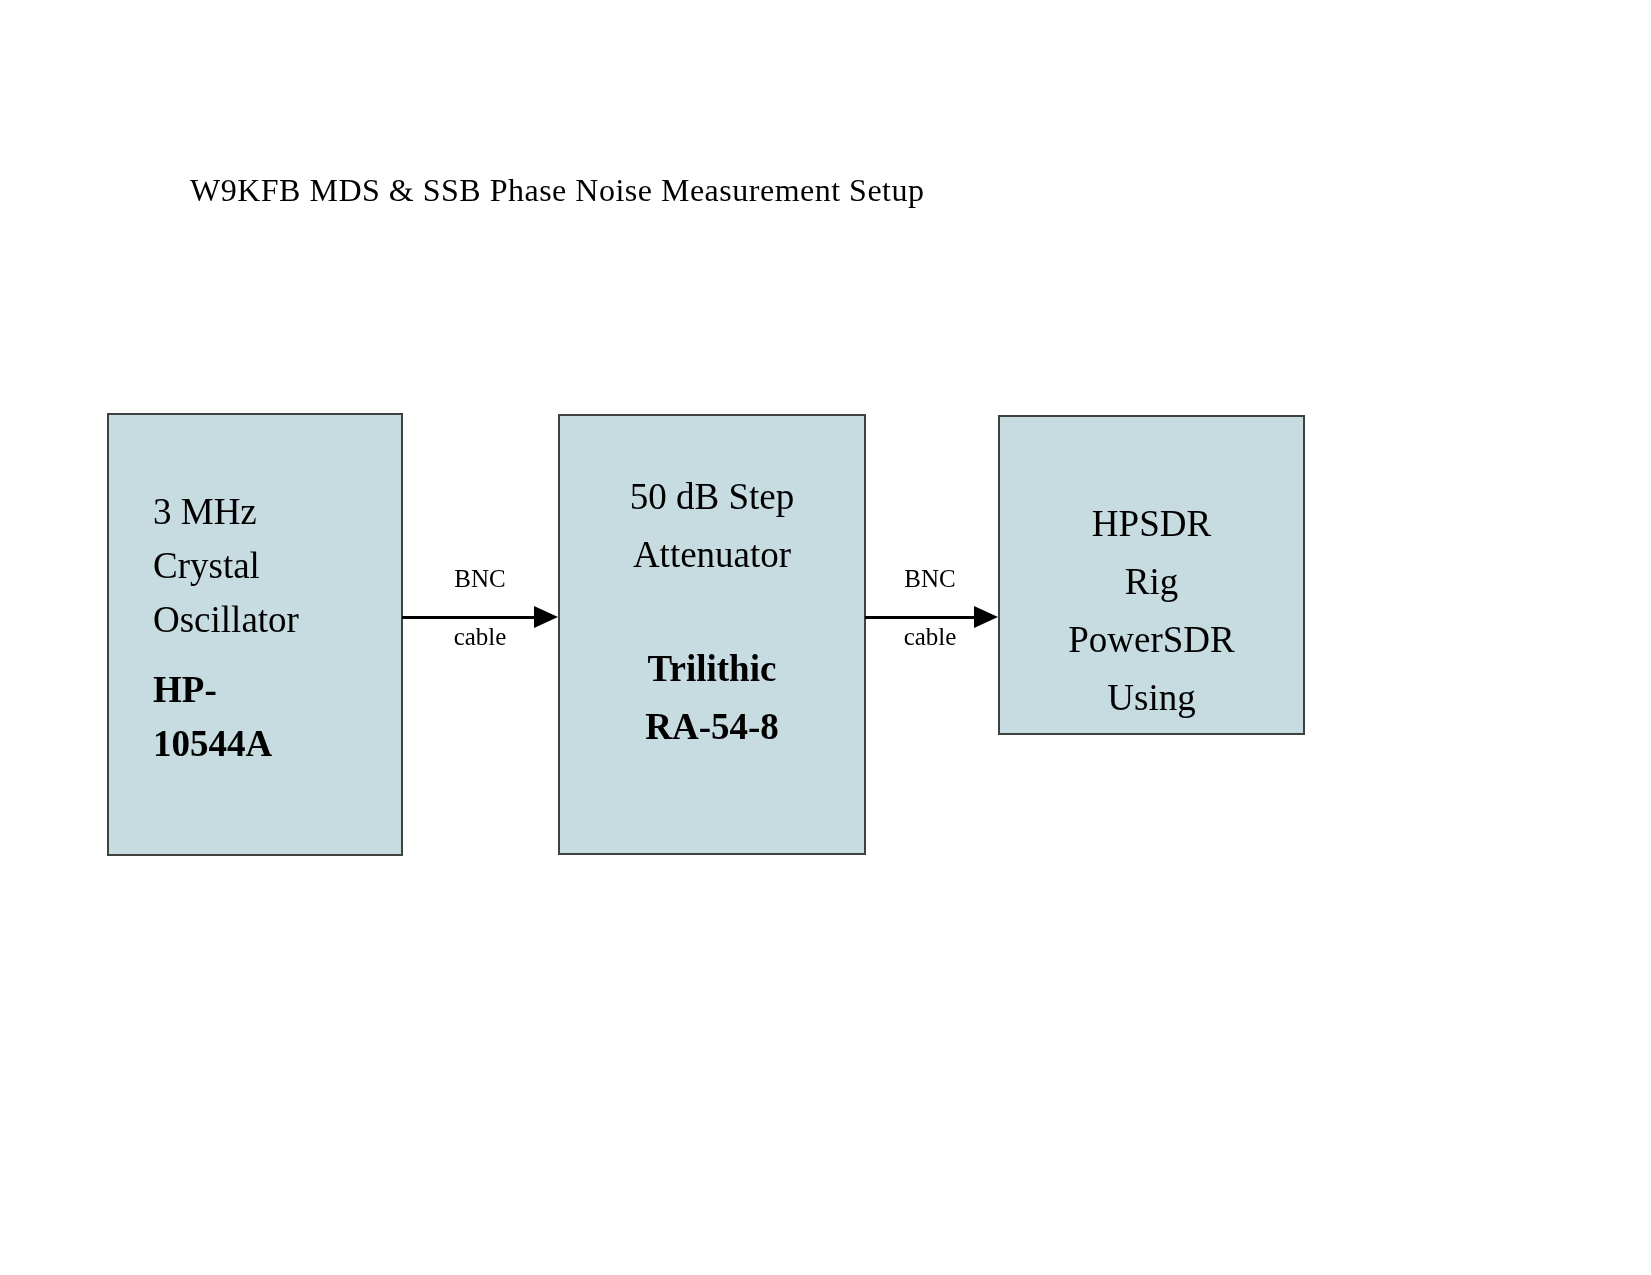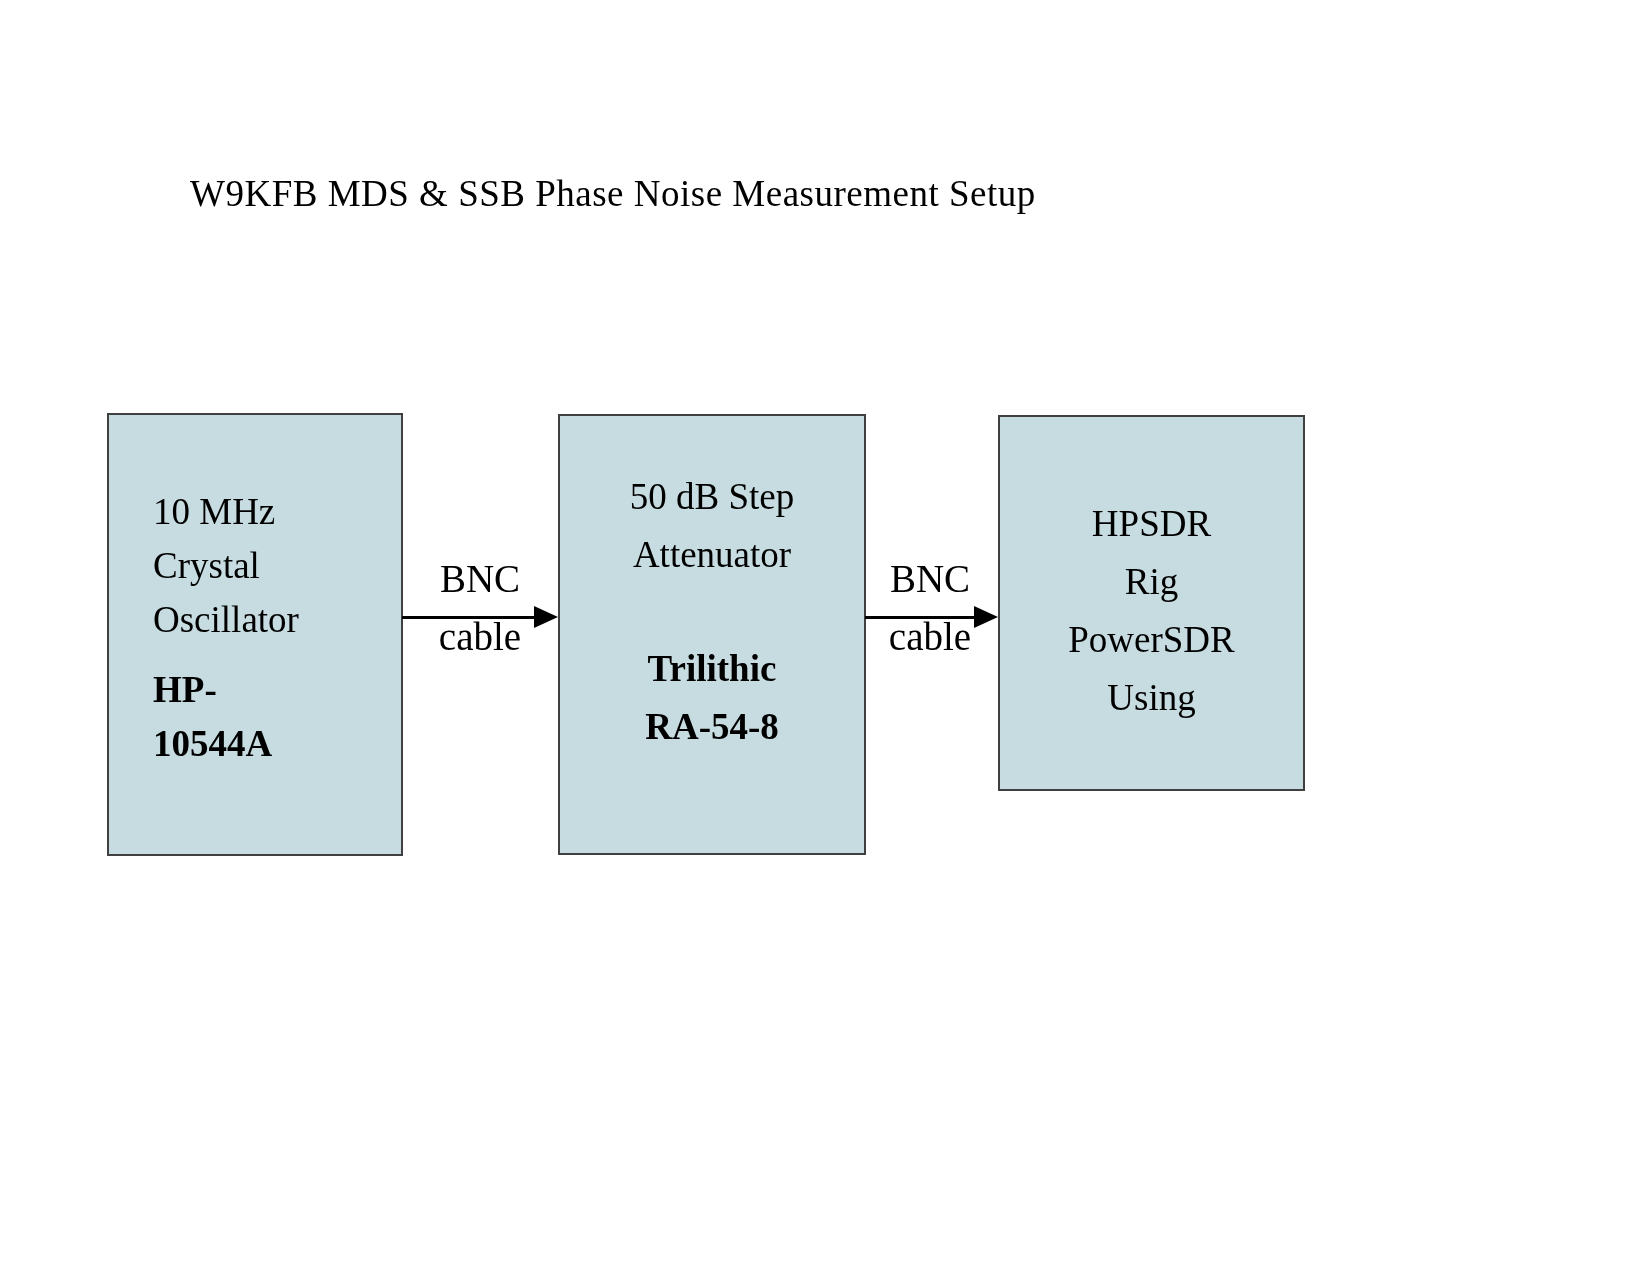--- a/index.html
+++ b/index.html
@@ -14,33 +14,33 @@
     font-family:"Liberation Serif","DejaVu Serif",serif;
     color:var(--text);
     position:relative;
     overflow:hidden;
   }
   .canvas{position:absolute;inset:0;}
   .title{
     position:absolute;
     left:190px;
     top:172px;
-    font-size:37px;
+    font-size:32px;
     letter-spacing:0.5px;
     white-space:nowrap;
   }
   .box{
     position:absolute;
     background:var(--box-fill);
     border:2px solid var(--box-border);
     font-size:37px;
   }
   .box1{left:107px;top:413px;width:296px;height:443px;padding:70px 8px 0 44px;line-height:54px;text-align:left;}
   .box2{left:558px;top:414px;width:308px;height:441px;padding:52px 8px 8px 8px;line-height:58px;text-align:center;}
-  .box3{left:998px;top:415px;width:307px;height:376px;padding:78px 8px 0 8px;line-height:58px;text-align:center;}
+  .box3{left:998px;top:415px;width:307px;height:320px;padding:78px 8px 0 8px;line-height:58px;text-align:center;}
   .subgroup1{margin-top:16px;font-weight:bold;}
   .subgroup2{margin-top:56px;font-weight:bold;}
   .wire{
     position:absolute;
     height:3px;
     background:var(--text);
     top:616px;
   }
   .wire1{left:402px;width:146px;}
   .wire2{left:865px;width:123px;}
@@ -50,36 +50,36 @@
     top:606px;
     border-top:11px solid transparent;
     border-bottom:11px solid transparent;
     border-left:24px solid var(--text);
   }
   .arrowhead1{left:534px;}
   .arrowhead2{left:974px;}
   .wire-label{
     position:absolute;
     top:550px;
-    font-size:39px;
+    font-size:25px;
     line-height:58px;
     text-align:center;
   }
   .wire-label1{left:400px;width:160px;}
   .wire-label2{left:858px;width:144px;}
 </style>
 </head>
 <body>
 
 <div class="canvas">
 
   <div class="title">W9KFB MDS &amp; SSB Phase Noise Measurement Setup</div>
 
   <div class="box box1">
-    <div>10 MHz</div>
+    <div>3 MHz</div>
     <div>Crystal</div>
     <div>Oscillator</div>
     <div class="subgroup1">
       <div>HP-</div>
       <div>10544A</div>
     </div>
   </div>
 
   <div class="wire wire1"></div>
   <div class="arrowhead arrowhead1"></div>

